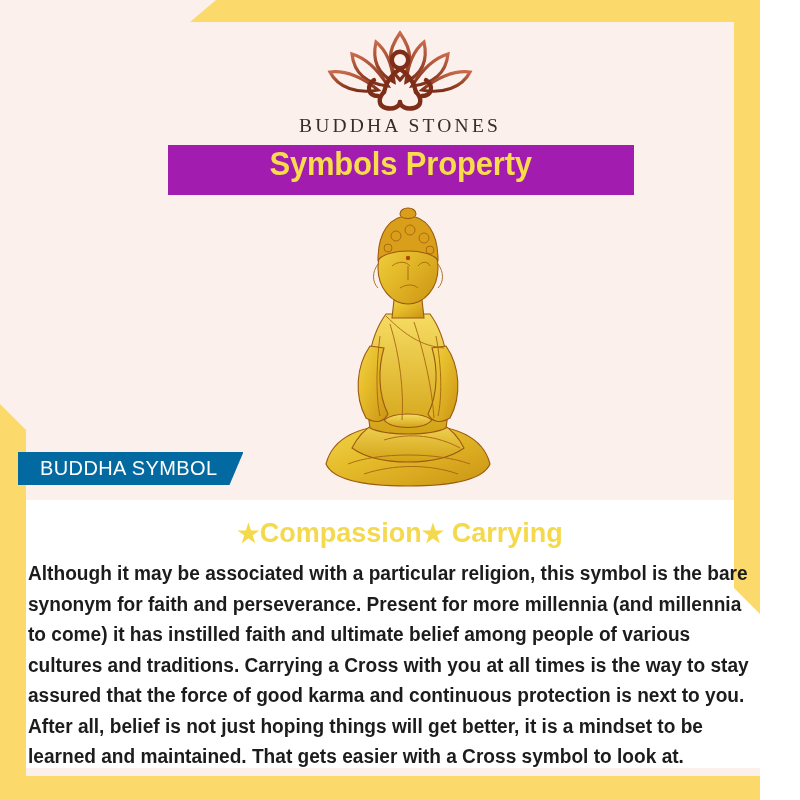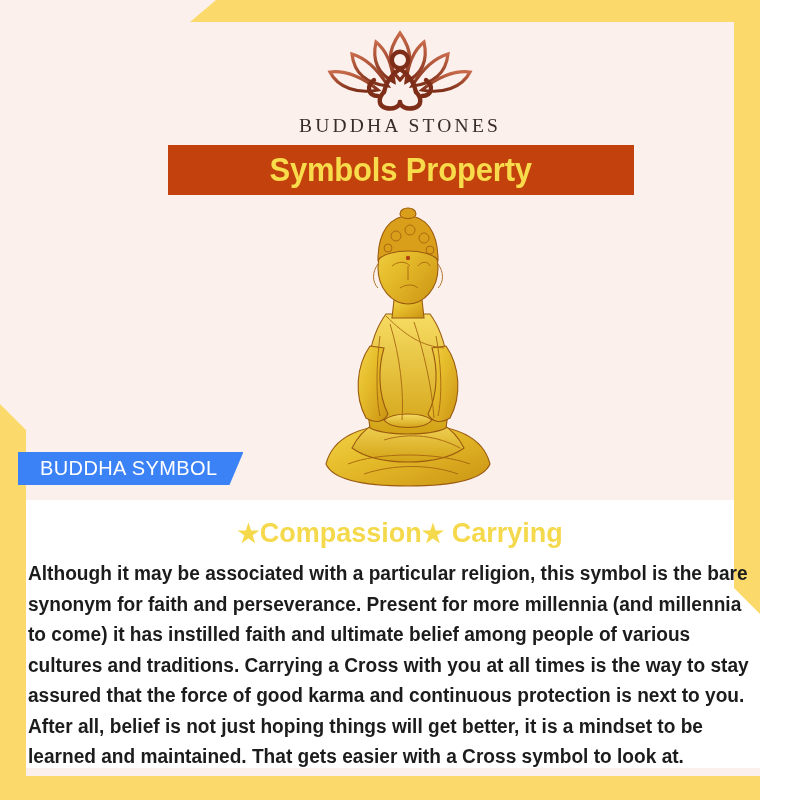--- a/index.html
+++ b/index.html
@@ -86,23 +86,23 @@
     font-weight: 400;
   }
 
   
   .title-band {
     position: absolute;
     left: 168px;
     top: 145px;
     width: 466px;
     height: 50px;
-    background: #c2410c;
+    background: #a21caf;
     display: flex;
-    align-items: center;
+    align-items: flex-start;
     justify-content: center;
   }
   .title-text {
     font-size: 33px;
     font-weight: bold;
     color: #F8DC4B;
     letter-spacing: -0.2px;
     white-space: nowrap;
     transform: scaleX(0.94);
   }
@@ -121,21 +121,21 @@
     height: 300px;
   }
 
   
   .ribbon {
     position: absolute;
     left: 18px;
     top: 452px;
     height: 33px;
     padding: 0 26px 0 22px;
-    background: #3b82f6;
+    background: #0369a1;
     display: flex;
     align-items: center;
     clip-path: polygon(0 0, 100% 0, calc(100% - 14px) 100%, 0 100%);
   }
   .ribbon-text {
     font-size: 20px;
     color: #FFFFFF;
     letter-spacing: 0.4px;
     white-space: nowrap;
   }

